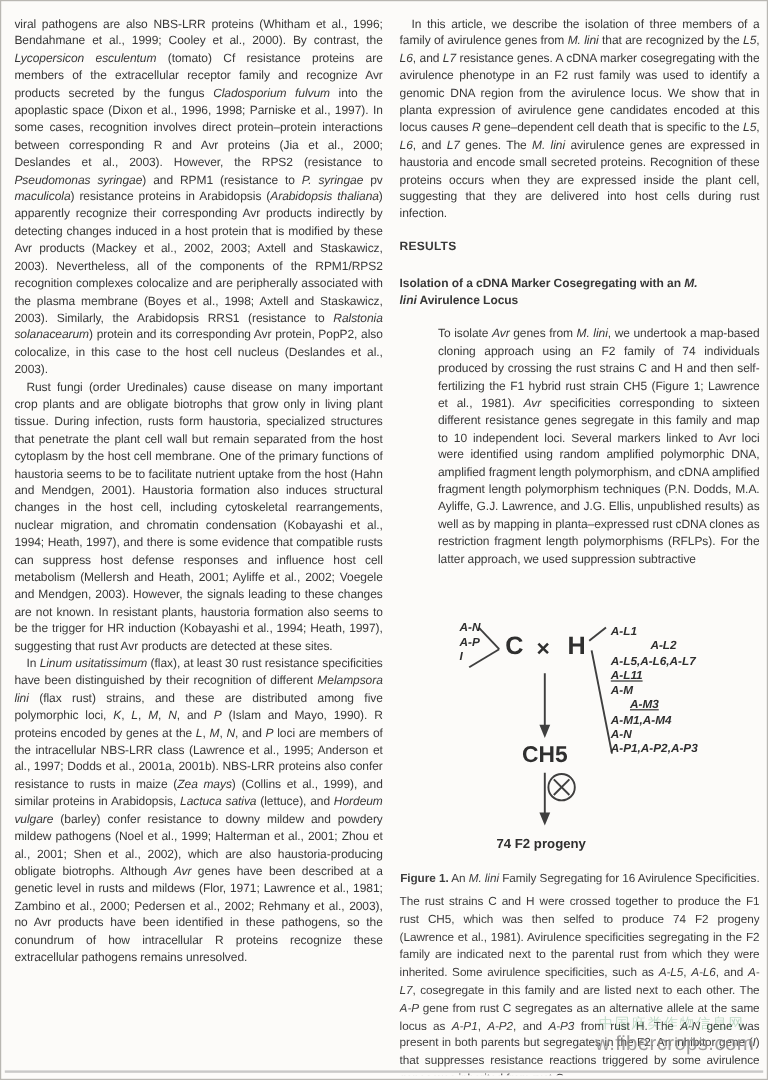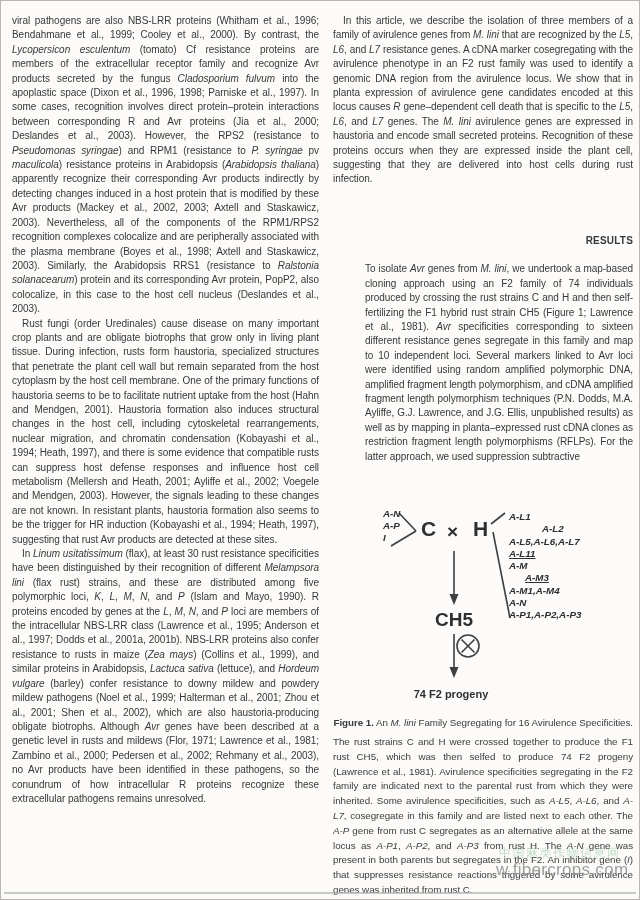--- a/index.html
+++ b/index.html
@@ -9,21 +9,21 @@
     font-family:"Liberation Sans", sans-serif; color:#383838;
   }
   .col {
     position:absolute; top:13px; text-align:justify;
     font-size:10px; line-height:14.4px; letter-spacing:-0.05px;
   }
   .col-left  { left:11px;  width:307px; height:882px; overflow:hidden; }
   .col-right { left:332px; width:300px; height:882px; overflow:hidden; }
   p { margin:0; }
   .indent { text-indent:10px; }
-  .results-heading { font-weight:bold; margin-top:47px; letter-spacing:0.2px; text-align:right; }
+  .results-heading { font-weight:bold; margin-top:12px; letter-spacing:0.2px; text-align:left; }
   .subheading { font-weight:bold; margin-top:17px; text-align:left; max-width:264px; line-height:14px; }
   .body-para { margin-top:14px;margin-left:32px; }
   .figure-area { position:relative; height:214px; margin-top:30px; }
   .fig-svg { position:absolute; left:0; top:0; }
   .fig-label {
     position:absolute; font-weight:bold; font-style:italic;
     font-size:9.8px; line-height:12px; white-space:nowrap; letter-spacing:0; color:#2f2f2f;
   }
   .fig-big {
     position:absolute; font-weight:bold; font-size:21px; line-height:24px;
@@ -56,20 +56,21 @@
     <p>viral pathogens are also NBS-LRR proteins (Whitham et al., 1996; Bendahmane et al., 1999; Cooley et al., 2000). By contrast, the <i>Lycopersicon esculentum</i> (tomato) Cf resistance proteins are members of the extracellular receptor family and recognize Avr products secreted by the fungus <i>Cladosporium fulvum</i> into the apoplastic space (Dixon et al., 1996, 1998; Parniske et al., 1997). In some cases, recognition involves direct protein–protein interactions between corresponding R and Avr proteins (Jia et al., 2000; Deslandes et al., 2003). However, the RPS2 (resistance to <i>Pseudomonas syringae</i>) and RPM1 (resistance to <i>P. syringae</i> pv <i>maculicola</i>) resistance proteins in Arabidopsis (<i>Arabidopsis thaliana</i>) apparently recognize their corresponding Avr products indirectly by detecting changes induced in a host protein that is modified by these Avr products (Mackey et al., 2002, 2003; Axtell and Staskawicz, 2003). Nevertheless, all of the components of the RPM1/RPS2 recognition complexes colocalize and are peripherally associated with the plasma membrane (Boyes et al., 1998; Axtell and Staskawicz, 2003). Similarly, the Arabidopsis RRS1 (resistance to <i>Ralstonia solanacearum</i>) protein and its corresponding Avr protein, PopP2, also colocalize, in this case to the host cell nucleus (Deslandes et al., 2003).</p>
     <p class="indent">Rust fungi (order Uredinales) cause disease on many important crop plants and are obligate biotrophs that grow only in living plant tissue. During infection, rusts form haustoria, specialized structures that penetrate the plant cell wall but remain separated from the host cytoplasm by the host cell membrane. One of the primary functions of haustoria seems to be to facilitate nutrient uptake from the host (Hahn and Mendgen, 2001). Haustoria formation also induces structural changes in the host cell, including cytoskeletal rearrangements, nuclear migration, and chromatin condensation (Kobayashi et al., 1994; Heath, 1997), and there is some evidence that compatible rusts can suppress host defense responses and influence host cell metabolism (Mellersh and Heath, 2001; Ayliffe et al., 2002; Voegele and Mendgen, 2003). However, the signals leading to these changes are not known. In resistant plants, haustoria formation also seems to be the trigger for HR induction (Kobayashi et al., 1994; Heath, 1997), suggesting that rust Avr products are detected at these sites.</p>
     <p class="indent">In <i>Linum usitatissimum</i> (flax), at least 30 rust resistance specificities have been distinguished by their recognition of different <i>Melampsora lini</i> (flax rust) strains, and these are distributed among five polymorphic loci, <i>K</i>, <i>L</i>, <i>M</i>, <i>N</i>, and <i>P</i> (Islam and Mayo, 1990). R proteins encoded by genes at the <i>L</i>, <i>M</i>, <i>N</i>, and <i>P</i> loci are members of the intracellular NBS-LRR class (Lawrence et al., 1995; Anderson et al., 1997; Dodds et al., 2001a, 2001b). NBS-LRR proteins also confer resistance to rusts in maize (<i>Zea mays</i>) (Collins et al., 1999), and similar proteins in Arabidopsis, <i>Lactuca sativa</i> (lettuce), and <i>Hordeum vulgare</i> (barley) confer resistance to downy mildew and powdery mildew pathogens (Noel et al., 1999; Halterman et al., 2001; Zhou et al., 2001; Shen et al., 2002), which are also haustoria-producing obligate biotrophs. Although <i>Avr</i> genes have been described at a genetic level in rusts and mildews (Flor, 1971; Lawrence et al., 1981; Zambino et al., 2000; Pedersen et al., 2002; Rehmany et al., 2003), no Avr products have been identified in these pathogens, so the conundrum of how intracellular R proteins recognize these extracellular pathogens remains unresolved.</p>
   </div>
 
   <div class="col col-right">
     <p class="indent">In this article, we describe the isolation of three members of a family of avirulence genes from <i>M. lini</i> that are recognized by the <i>L5</i>, <i>L6</i>, and <i>L7</i> resistance genes. A cDNA marker cosegregating with the avirulence phenotype in an F2 rust family was used to identify a genomic DNA region from the avirulence locus. We show that in planta expression of avirulence gene candidates encoded at this locus causes <i>R</i> gene–dependent cell death that is specific to the <i>L5</i>, <i>L6</i>, and <i>L7</i> genes. The <i>M. lini</i> avirulence genes are expressed in haustoria and encode small secreted proteins. Recognition of these proteins occurs when they are expressed inside the plant cell, suggesting that they are delivered into host cells during rust infection.</p>
 
     <p class="results-heading">RESULTS</p>
 
+    <p class="subheading">Isolation of a cDNA Marker Cosegregating with an <i>M. lini</i> Avirulence Locus</p>
 
     <p class="body-para">To isolate <i>Avr</i> genes from <i>M. lini</i>, we undertook a map-based cloning approach using an F2 family of 74 individuals produced by crossing the rust strains C and H and then self-fertilizing the F1 hybrid rust strain CH5 (Figure 1; Lawrence et al., 1981). <i>Avr</i> specificities corresponding to sixteen different resistance genes segregate in this family and map to 10 independent loci. Several markers linked to Avr loci were identified using random amplified polymorphic DNA, amplified fragment length polymorphism, and cDNA amplified fragment length polymorphism techniques (P.N. Dodds, M.A. Ayliffe, G.J. Lawrence, and J.G. Ellis, unpublished results) as well as by mapping in planta–expressed rust cDNA clones as restriction fragment length polymorphisms (RFLPs). For the latter approach, we used suppression subtractive</p>
 
     <div class="figure-area">
       <svg class="fig-svg" width="300" height="214" viewBox="0 0 300 214">
         <g stroke="#3f3f3f" stroke-width="1.6" fill="none">
 
           <line x1="66" y1="19" x2="83" y2="37"></line>
           <line x1="58" y1="52" x2="83" y2="37"></line>
 

